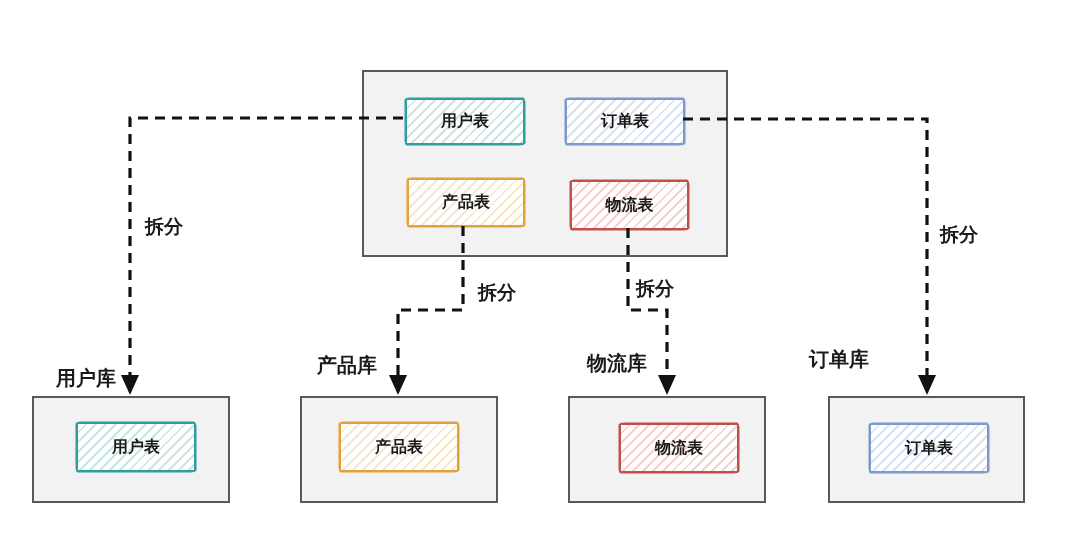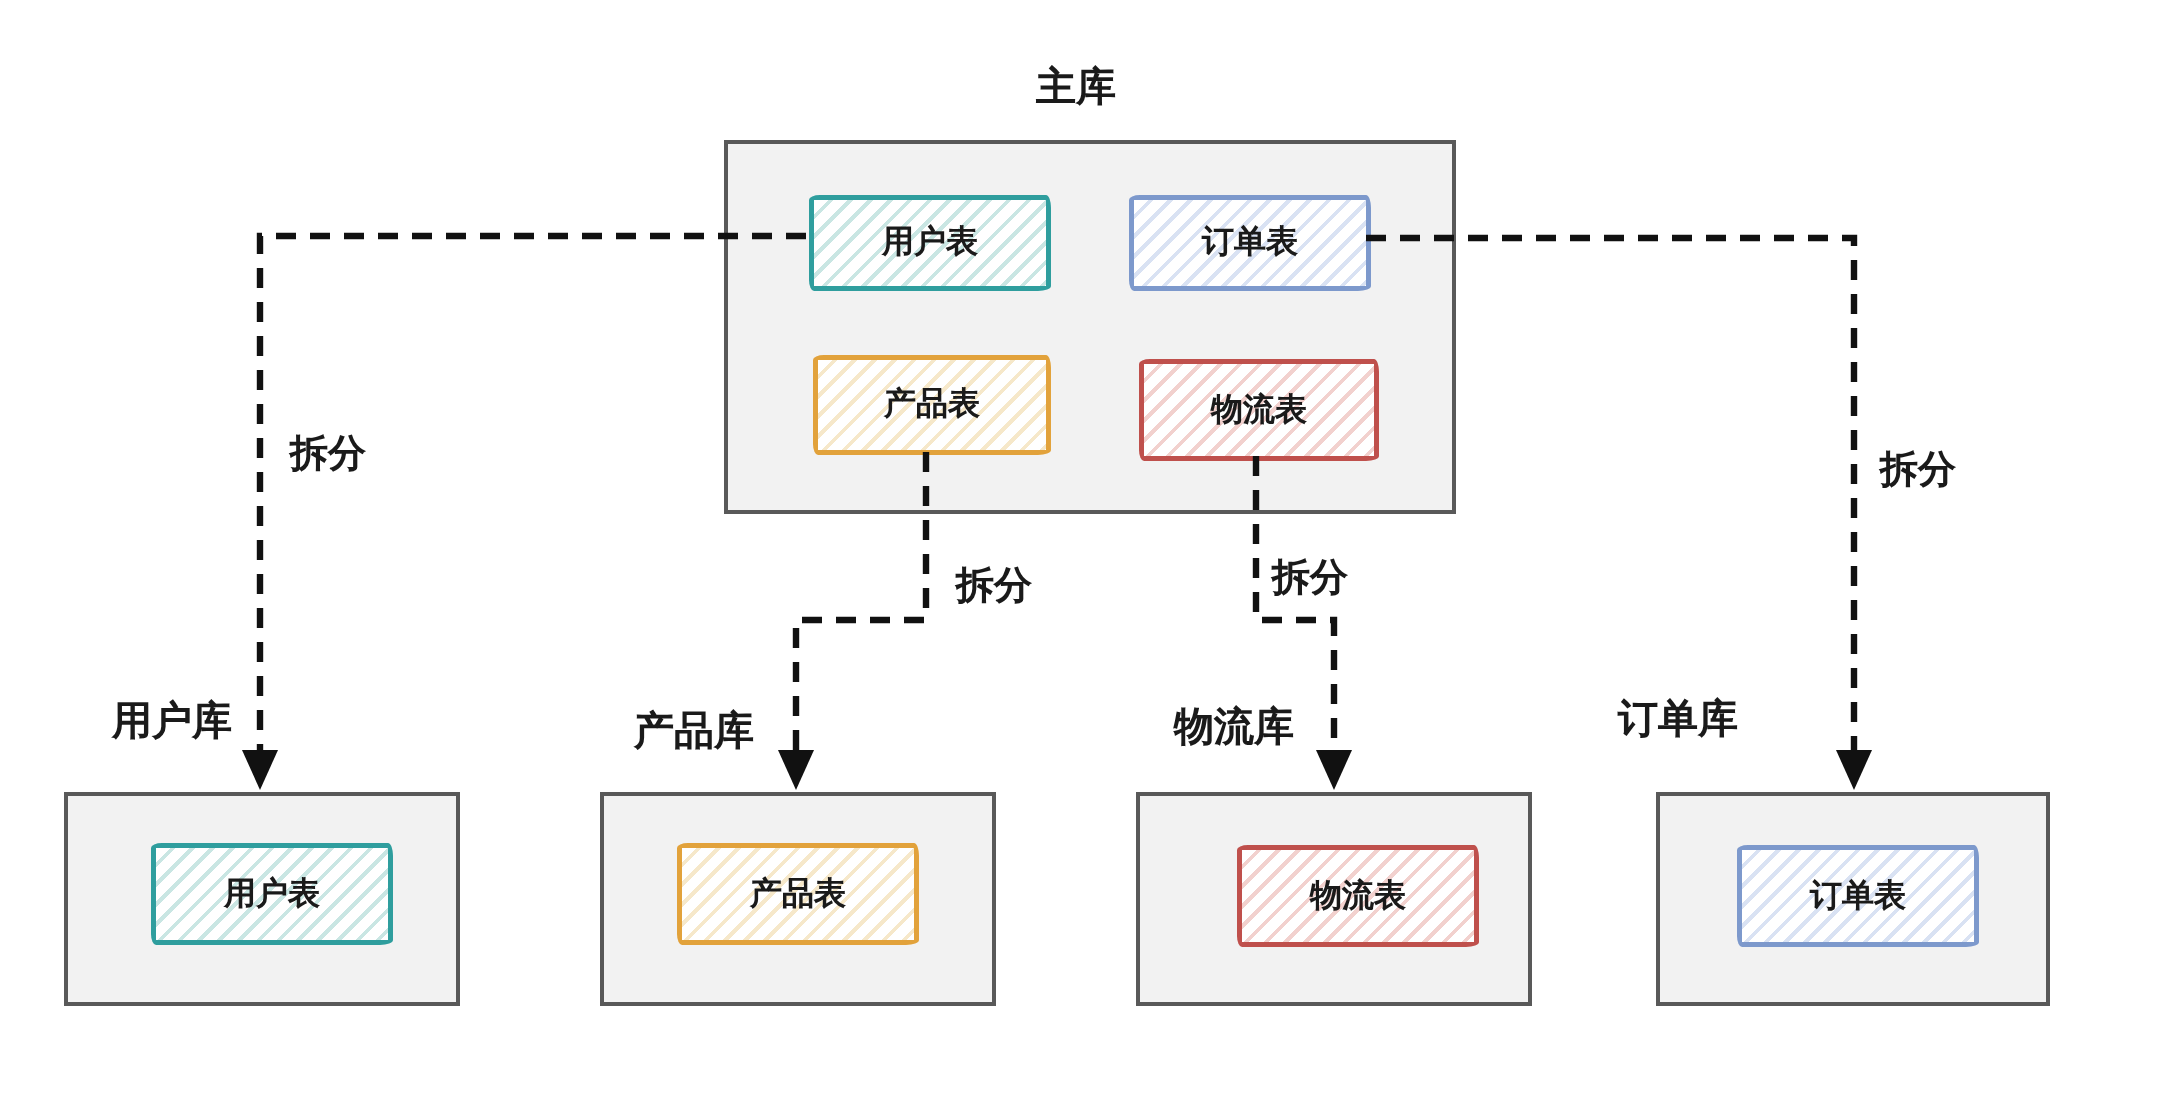--- a/index.html
+++ b/index.html
@@ -15,30 +15,29 @@
        border-radius:5px 2px 6px 2px / 2px 6px 2px 5px;
        box-shadow:0 0 0 0.5px var(--bc);}
   .title{position:absolute;font-size:20px;font-weight:600;}
   .split-label{position:absolute;font-size:19px;font-weight:600;text-align:center;}
 </style>
 </head>
 <body>
 
 <div class="canvas" id="canvas" style="color: rgb(26, 26, 26); --fill: #f2f2f2; --bd: #595959;">
 
-  <div class="title" style="left:355px;top:30px;width:366px;text-align:center;">主库</div>
 
   <div class="db-container" style="left:362px;top:70px;width:366px;height:187px;">
     <div class="tbl" style="left: 41px; top: 26px; width: 120px; height: 47px; --bc: #2f9e9e; --hatch: #c9e6e3;">用户表</div>
     <div class="tbl" style="left: 201px; top: 26px; width: 120px; height: 47px; --bc: #7d99cc; --hatch: #d9e2f3;">订单表</div>
     <div class="tbl" style="left: 43px; top: 106px; width: 118px; height: 49px; --bc: #e2a23b; --hatch: #f6e8ca;">产品表</div>
     <div class="tbl" style="left: 206px; top: 108px; width: 119px; height: 50px; --bc: #bf504c; --hatch: #f2d1ce;">物流表</div>
   </div>
 
-  <div class="title" style="left:56px;top:347px;">用户库</div>
+  <div class="title" style="left:56px;top:365px;">用户库</div>
   <div class="db-container" style="left:32px;top:396px;width:198px;height:107px;">
     <div class="tbl" style="left: 42px; top: 24px; width: 120px; height: 50px; --bc: #2f9e9e; --hatch: #c9e6e3;">用户表</div>
   </div>
 
   <div class="title" style="left:317px;top:352px;text-align:right;">产品库</div>
   <div class="db-container" style="left:300px;top:396px;width:198px;height:107px;">
     <div class="tbl" style="left: 37px; top: 24px; width: 120px; height: 50px; --bc: #e2a23b; --hatch: #f6e8ca;">产品表</div>
   </div>
 
   <div class="title" style="left:587px;top:350px;text-align:right;">物流库</div>

